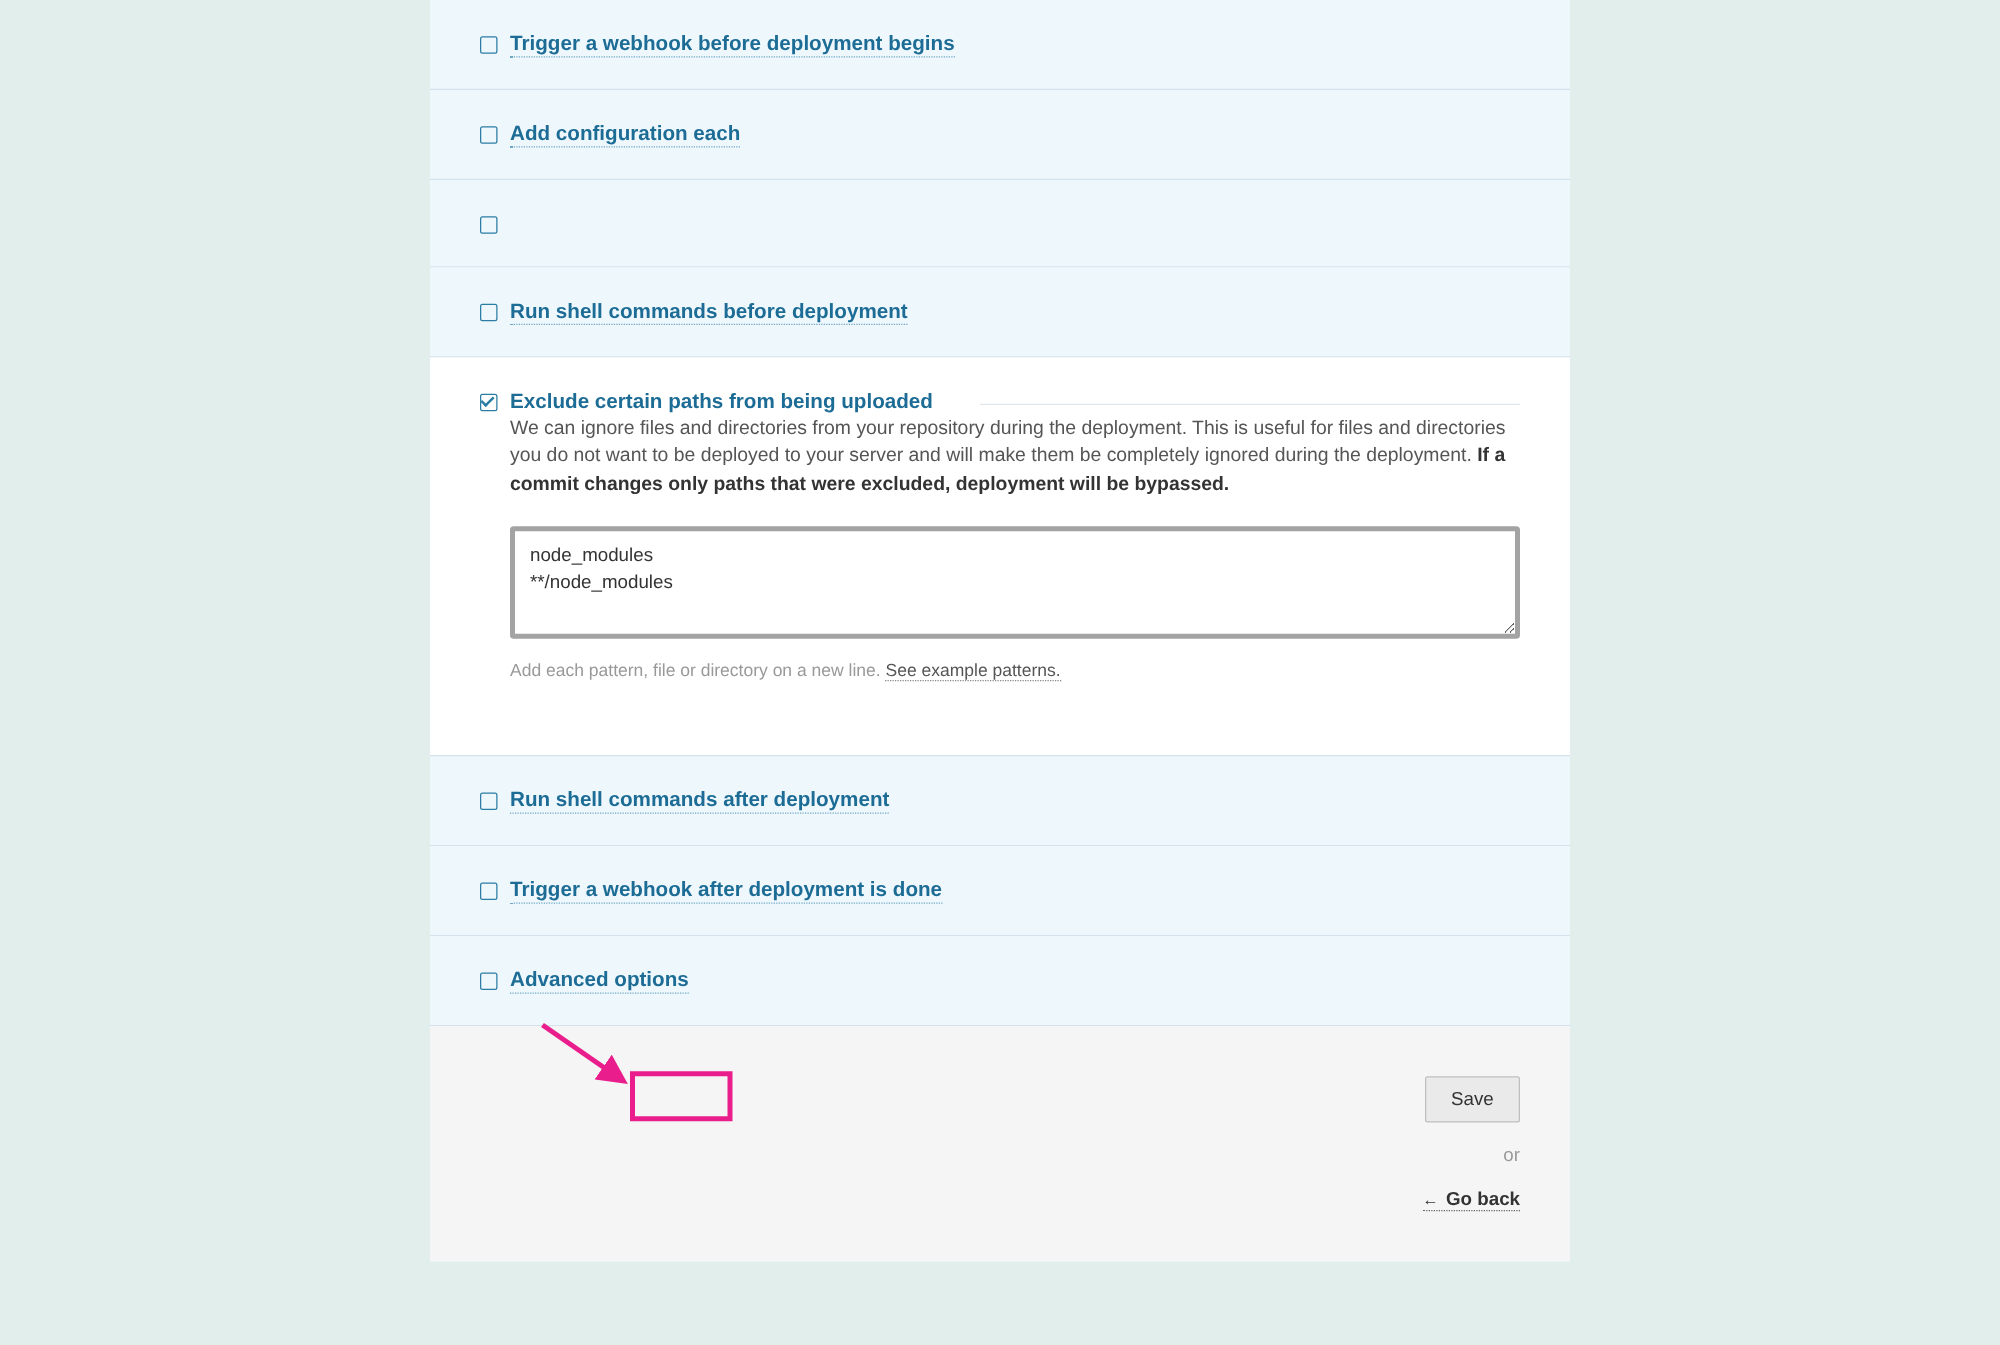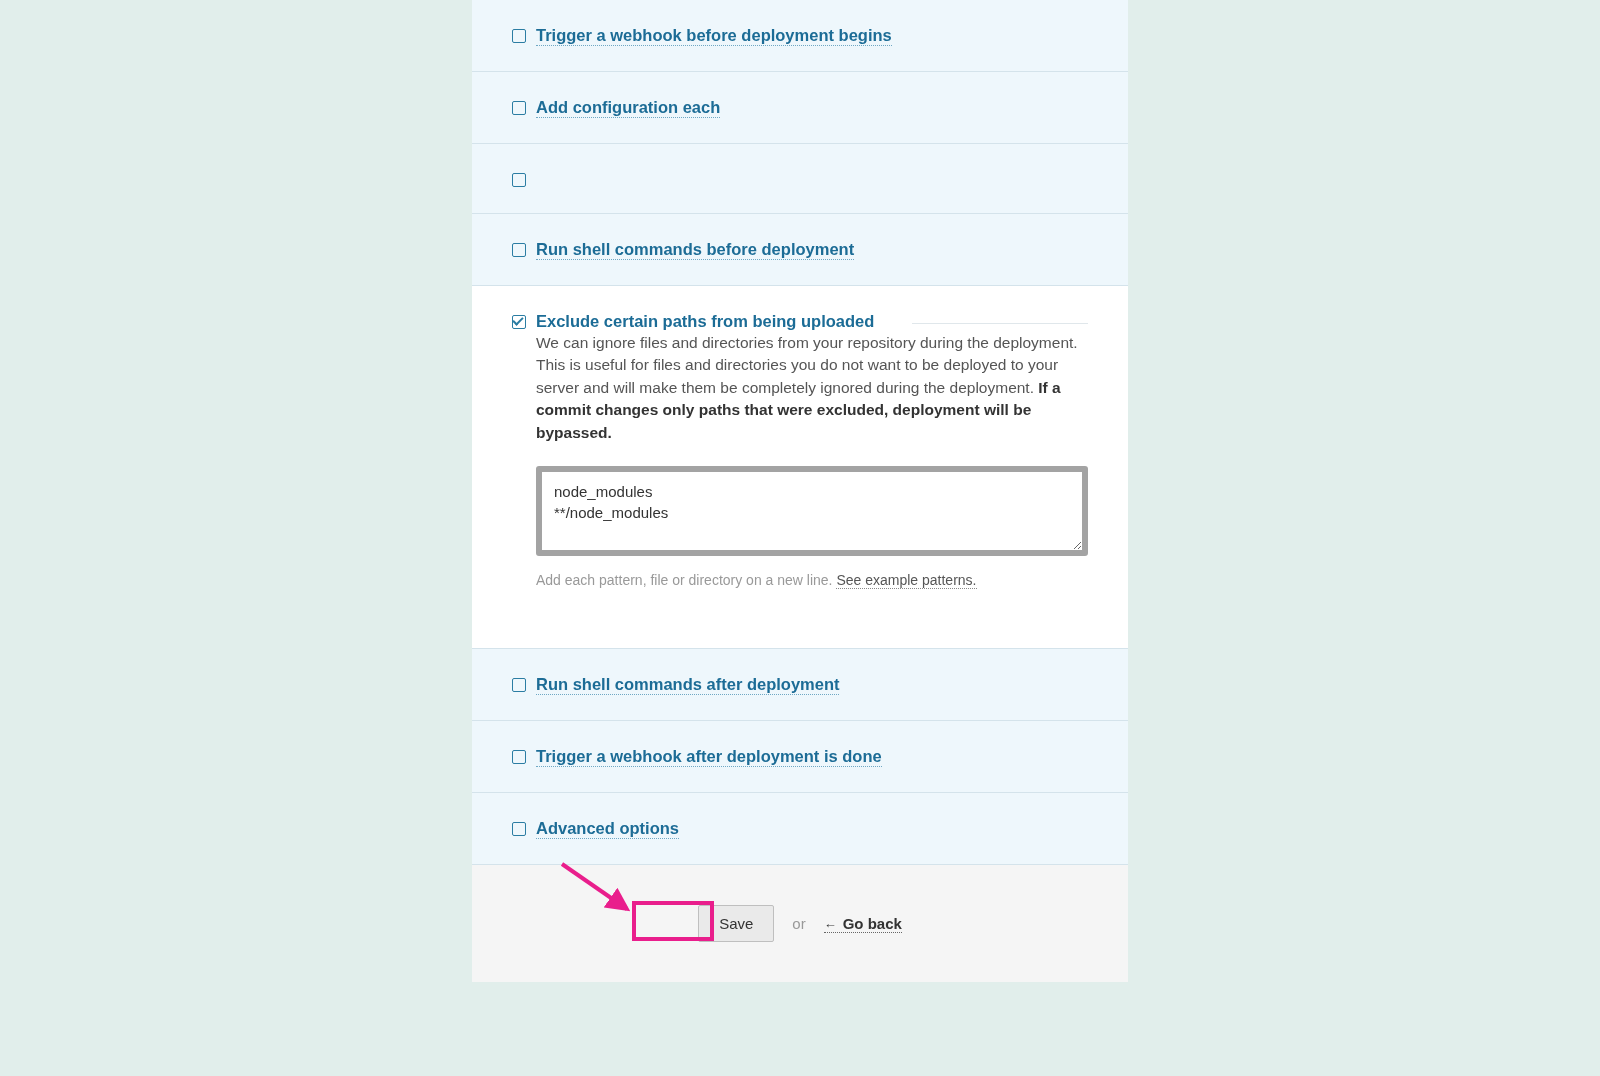--- a/index.html
+++ b/index.html
@@ -8,21 +8,21 @@
       padding: 0;
     }
     body {
       font-family: -apple-system, BlinkMacSystemFont, "Segoe UI", Helvetica, Arial, sans-serif;
       background-color: #e1eeeb;
       width: 1600px;
       height: 1076px;
       overflow: hidden;
     }
     .container {
-      width: 656px;
+      width: 912px;
       margin: 0 auto;
       background-color: #ffffff;
     }
     .section {
       background-color: #eef7fc;
       border-bottom: 1px solid #d4e3eb;
       padding: 26px 40px;
       display: flex;
       align-items: flex-start;
     }
@@ -92,43 +92,44 @@
     .textarea-wrap {
       margin-top: 22px;
     }
     textarea {
       width: 100%;
       height: 90px;
       padding: 10px 12px;
       font-family: -apple-system, BlinkMacSystemFont, "Segoe UI", Helvetica, Arial, sans-serif;
       font-size: 15px;
       color: #333;
-      border: 6px solid #a3a3a3;
+      border: 4px solid #a3a3a3;
       border-radius: 3px;
       resize: both;
       line-height: 1.35;
     }
     .hint {
       color: #999;
       font-size: 14px;
       margin-top: 12px;
     }
     .hint a {
       color: #555;
       text-decoration: none;
       border-bottom: 1px dotted #888;
       cursor: pointer;
     }
     .footer {
       background-color: #f5f5f5;
       padding: 40px;
       display: flex;
-      align-items: center;
+      align-items: flex-end;
       justify-content: center;
       gap: 18px;
+      flex-direction: column;
     }
     .save-btn {
       background-color: #eaeaea;
       border: 1px solid #bfbfbf;
       padding: 9px 20px;
       font-size: 15px;
       color: #333;
       cursor: pointer;
       border-radius: 2px;
     }

